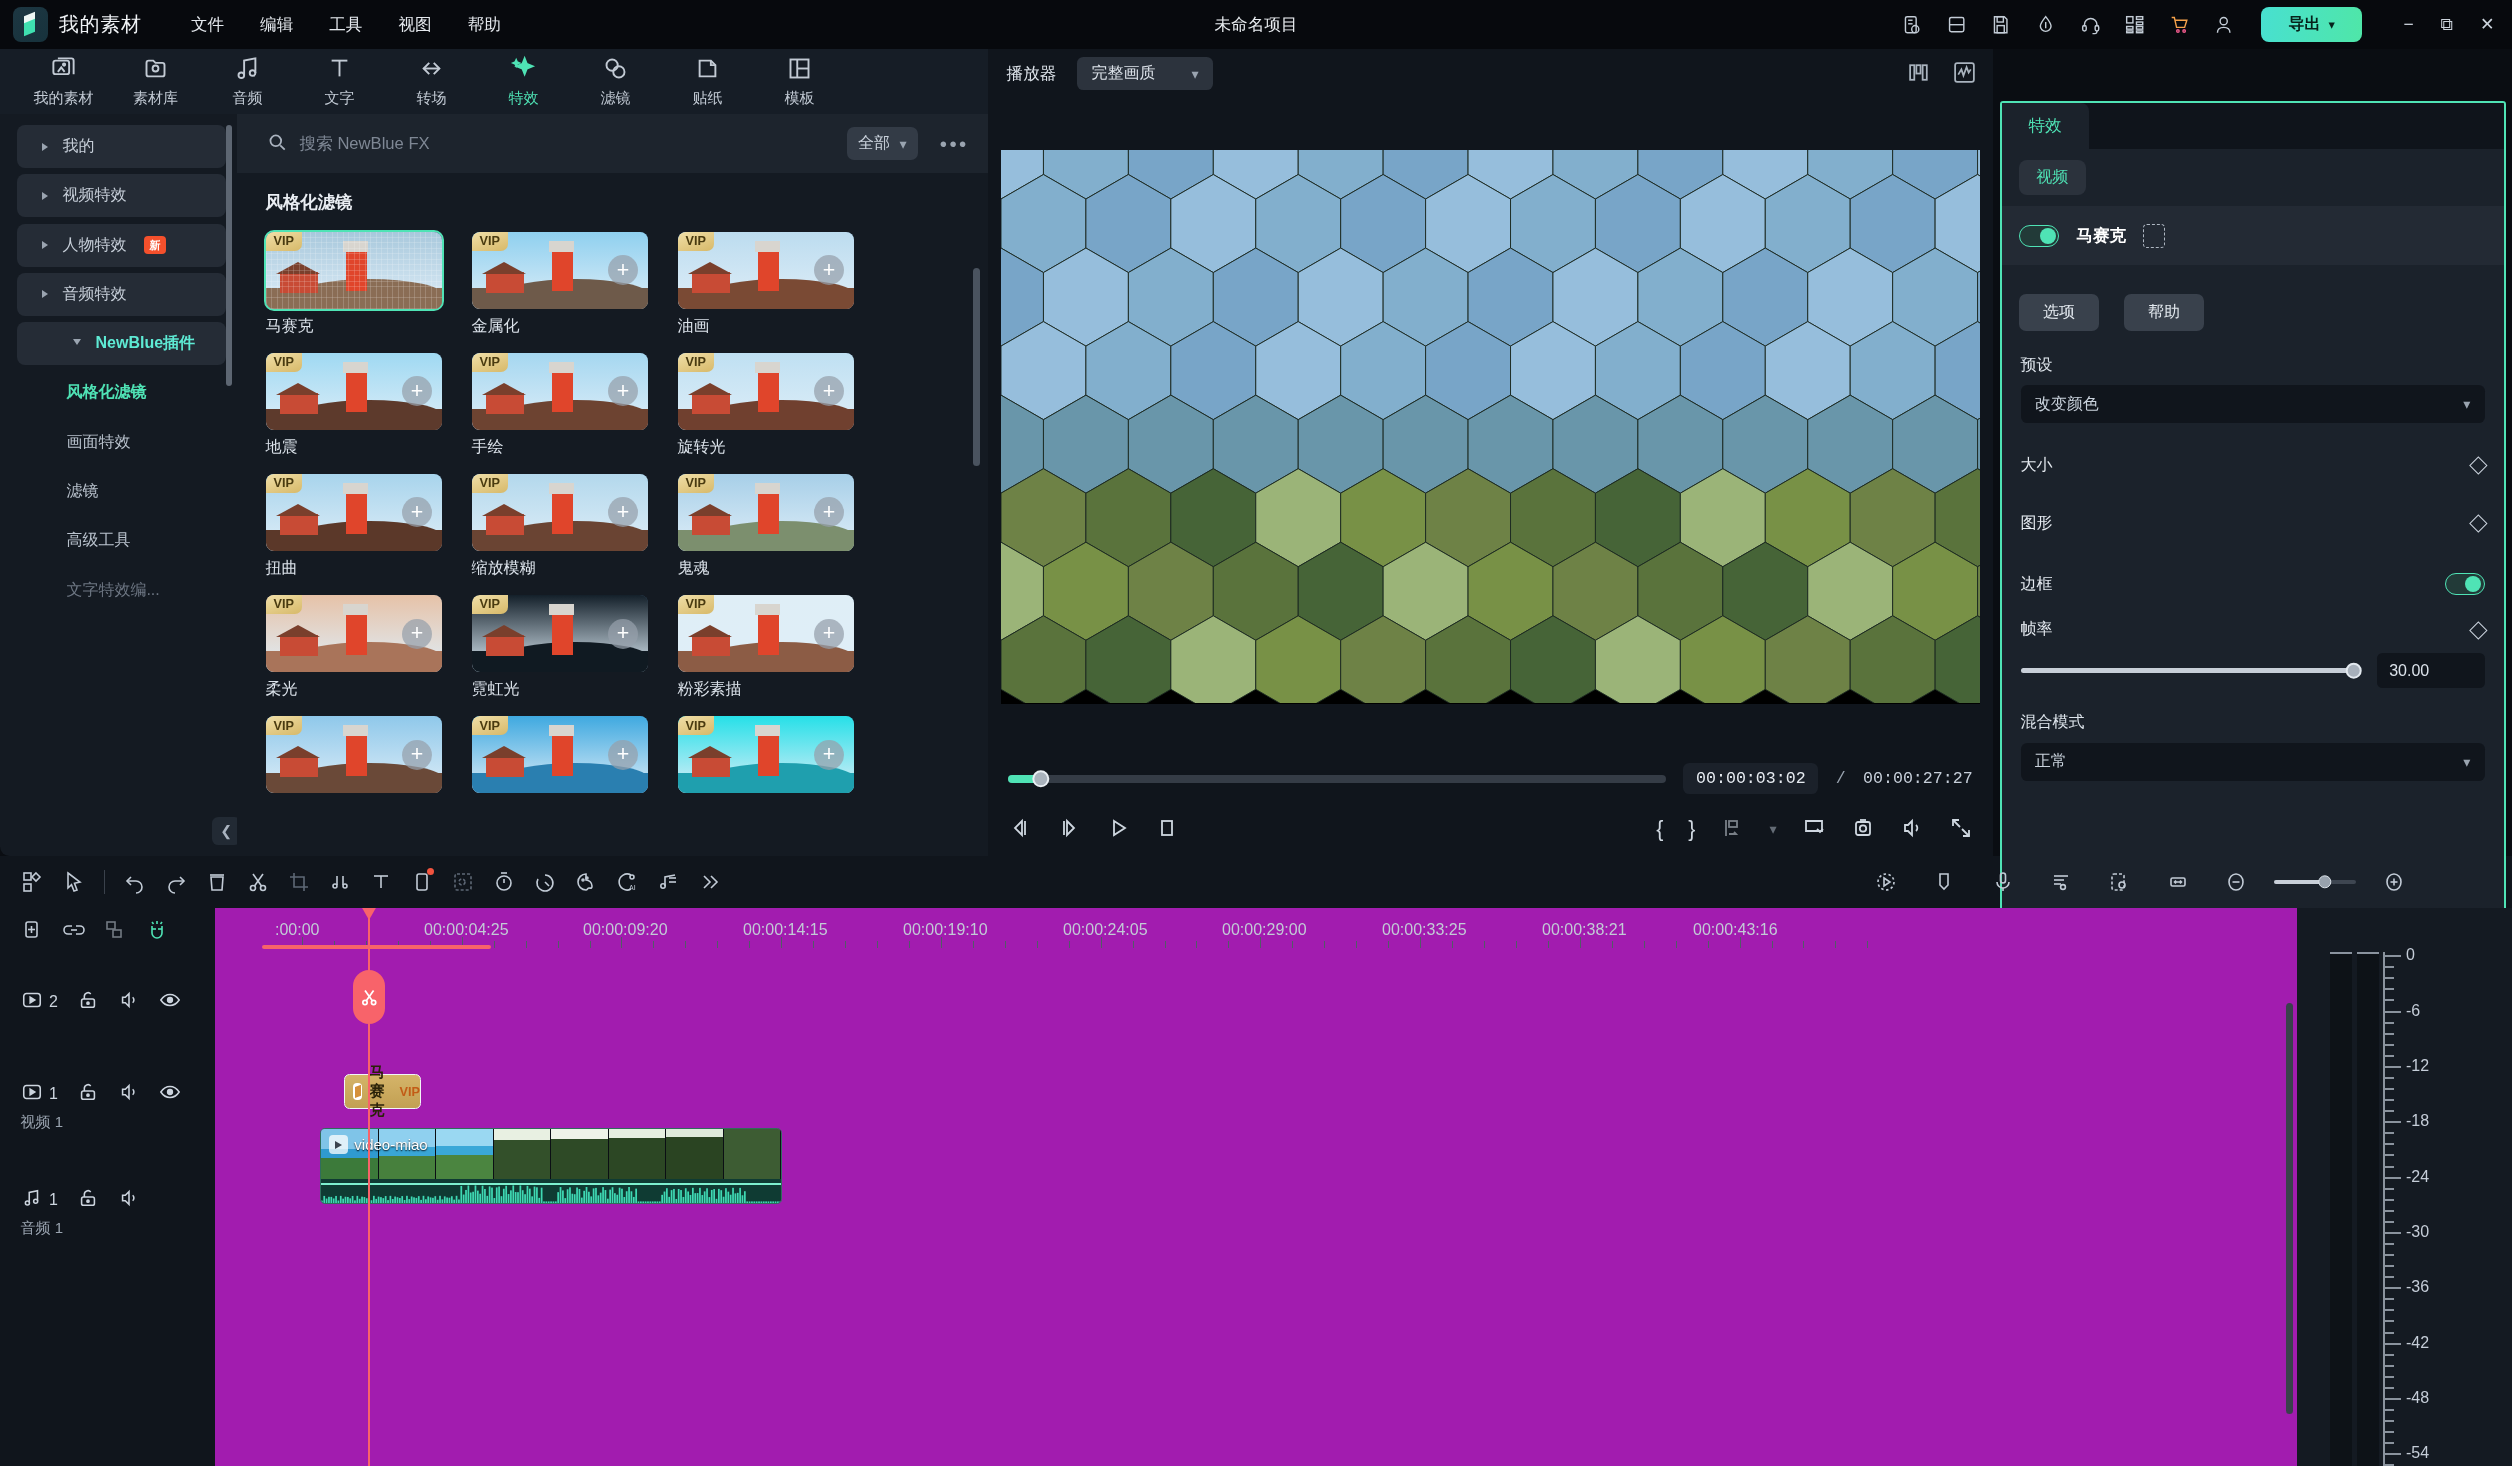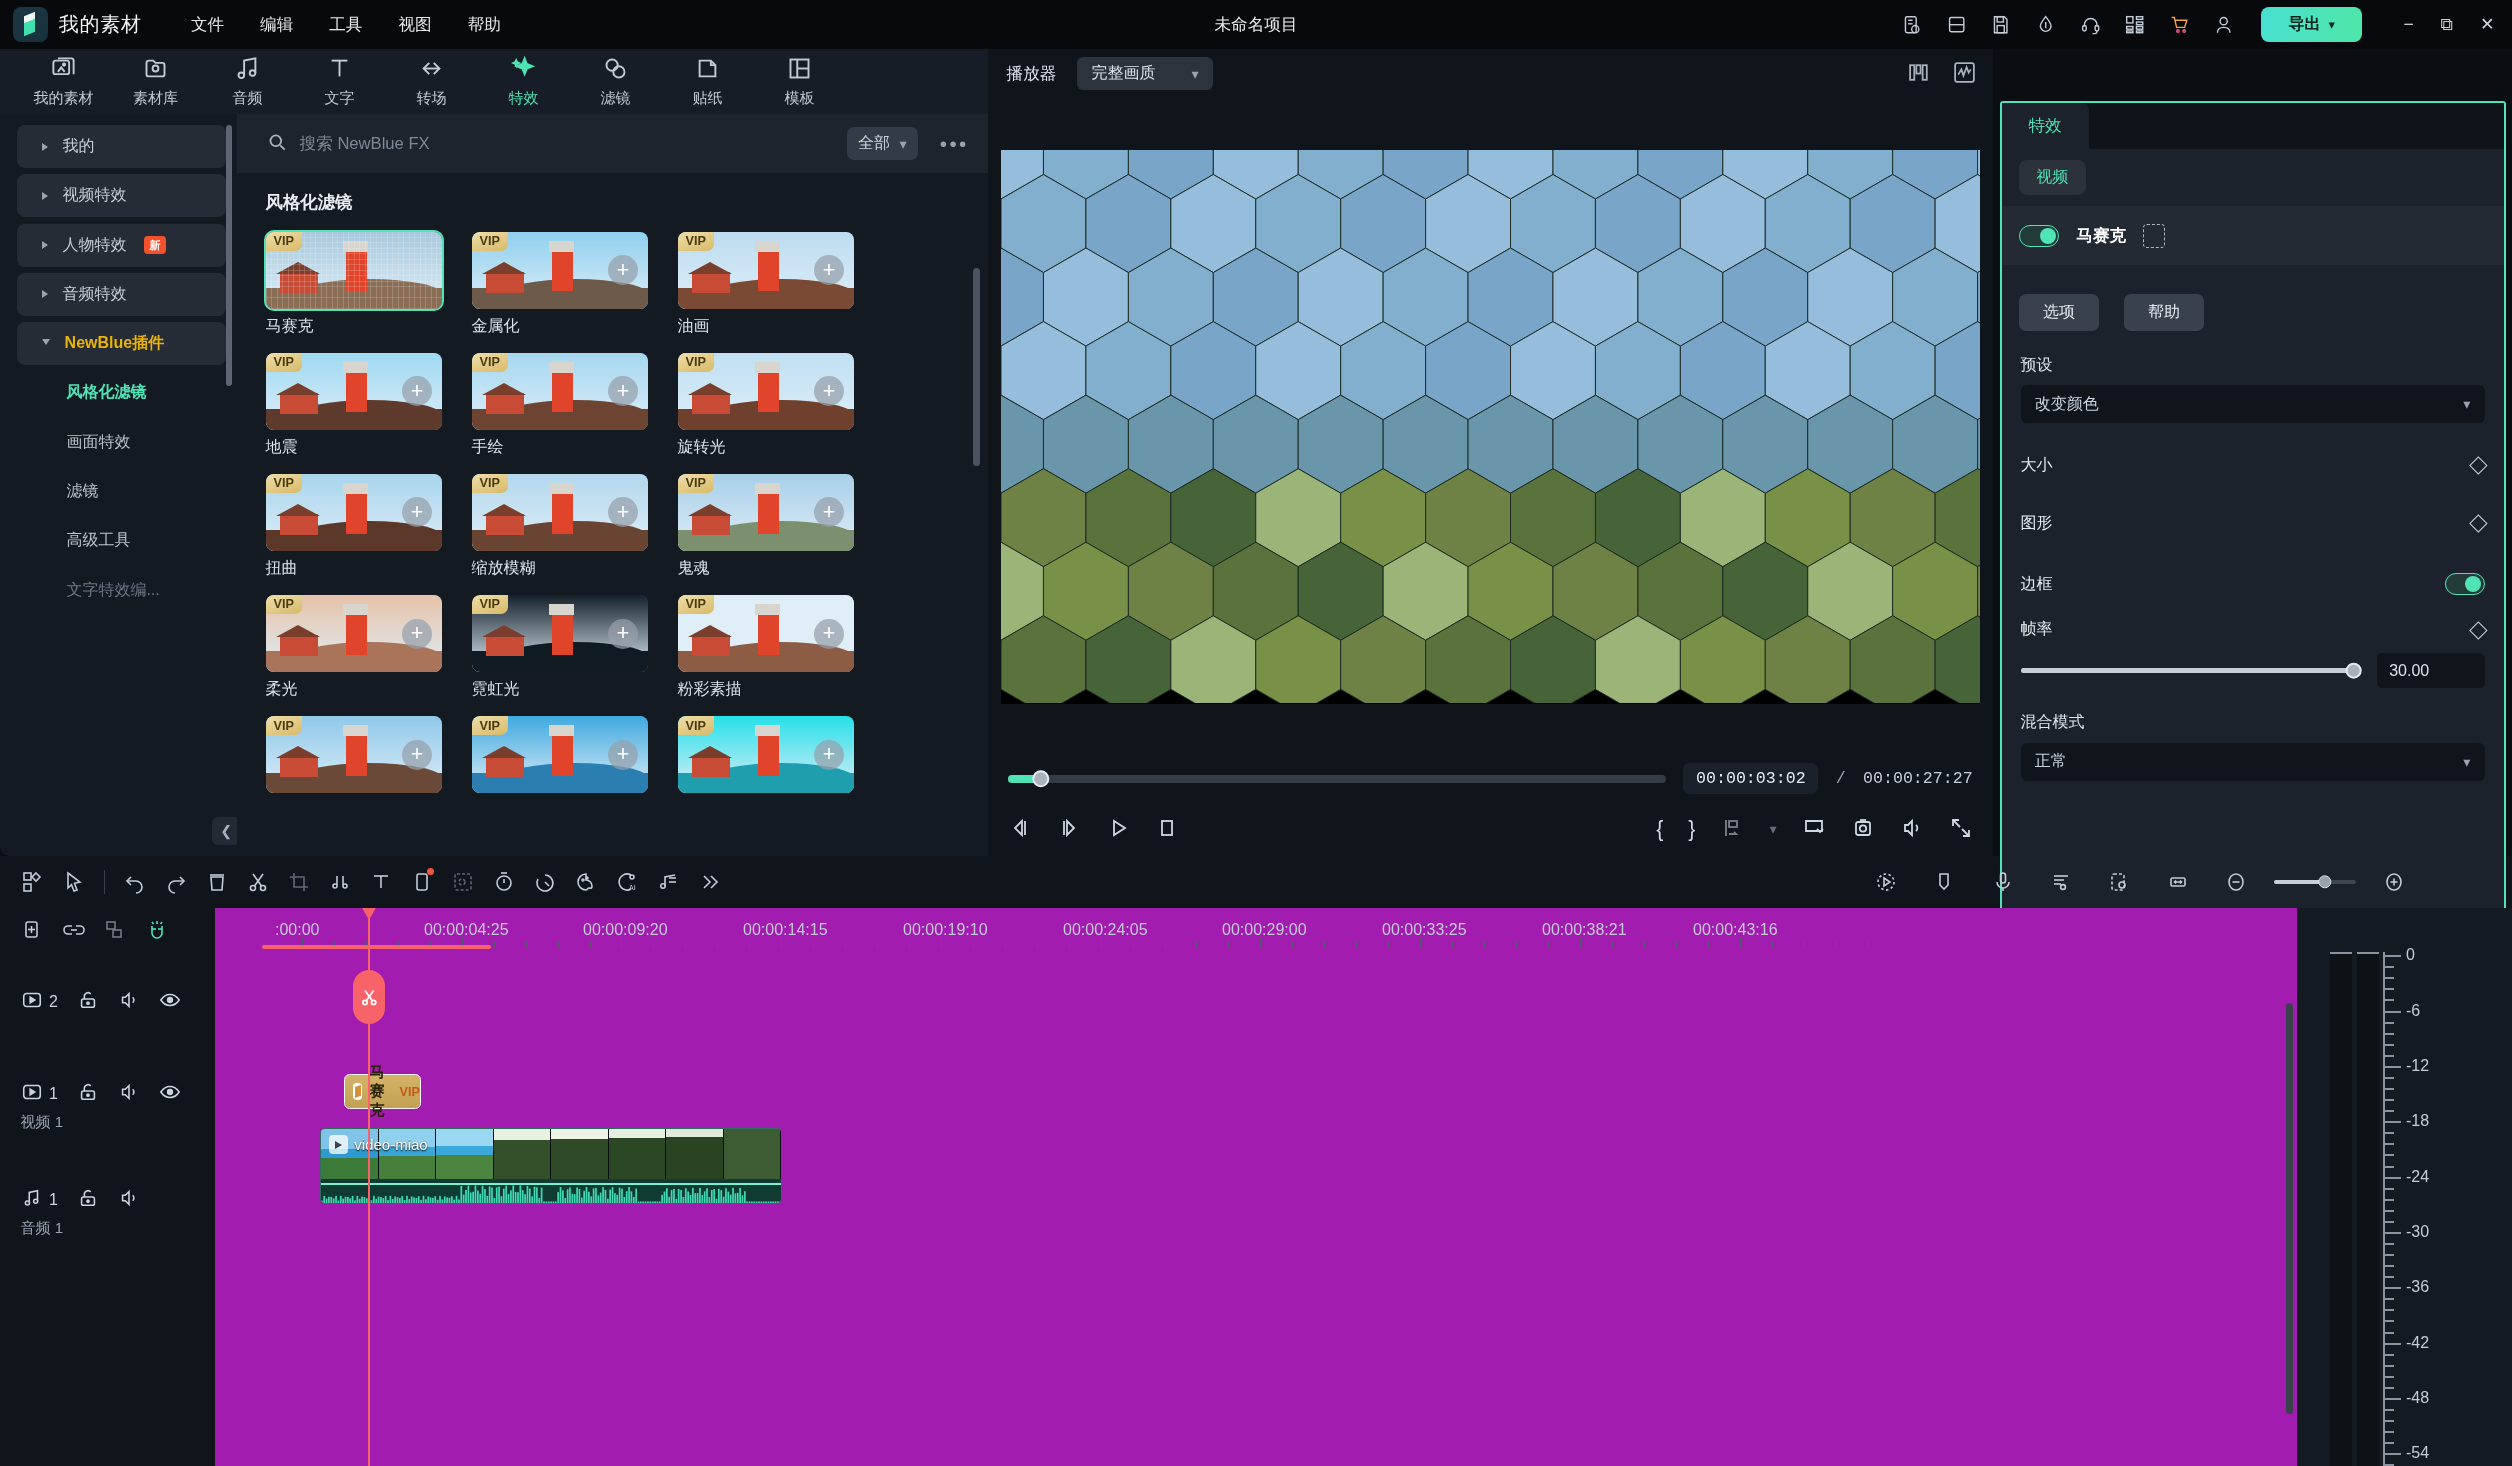--- a/index.html
+++ b/index.html
@@ -71,21 +71,21 @@
   .panel-body { display:flex; flex:1; min-height:0; }
   .sidebar {
     width: 237px; padding: 11px 11px 0 17.4px; display:flex; flex-direction:column;
     gap:6.3px; overflow:hidden; position:relative;
   }
   .side-group {
     height:43px; border-radius:8px; background:#252c36;
     display:flex; align-items:center; padding-left:25px; gap:14.2px;
     font-size:16px; color:#c6ced8;
   }
-  .side-group.expanded { background:#252c36; color:#eab308; font-weight:bold; }
+  .side-group.expanded { background:#252c36; color:#5eead4; font-weight:bold;justify-content:center; }
   .caret { width:0;height:0;border-left:6.3px solid #9aa4b0;border-top:4.7px solid transparent;border-bottom:4.7px solid transparent;}
   .caret.down { border-left:4.7px solid transparent;border-right:4.7px solid transparent;border-top:6.3px solid #9aa4b0; }
   .badge-new {
     background:#f4502c; color:#fff; font-size:11px; border-radius:4px;
     padding:1.6px 5.5px; font-weight:bold; margin-left:3.2px;
   }
   .side-sub {
     padding-left: 49px; font-size:16px; color:#b9c2cd; height:43px;
     display:flex; align-items:center;
   }

